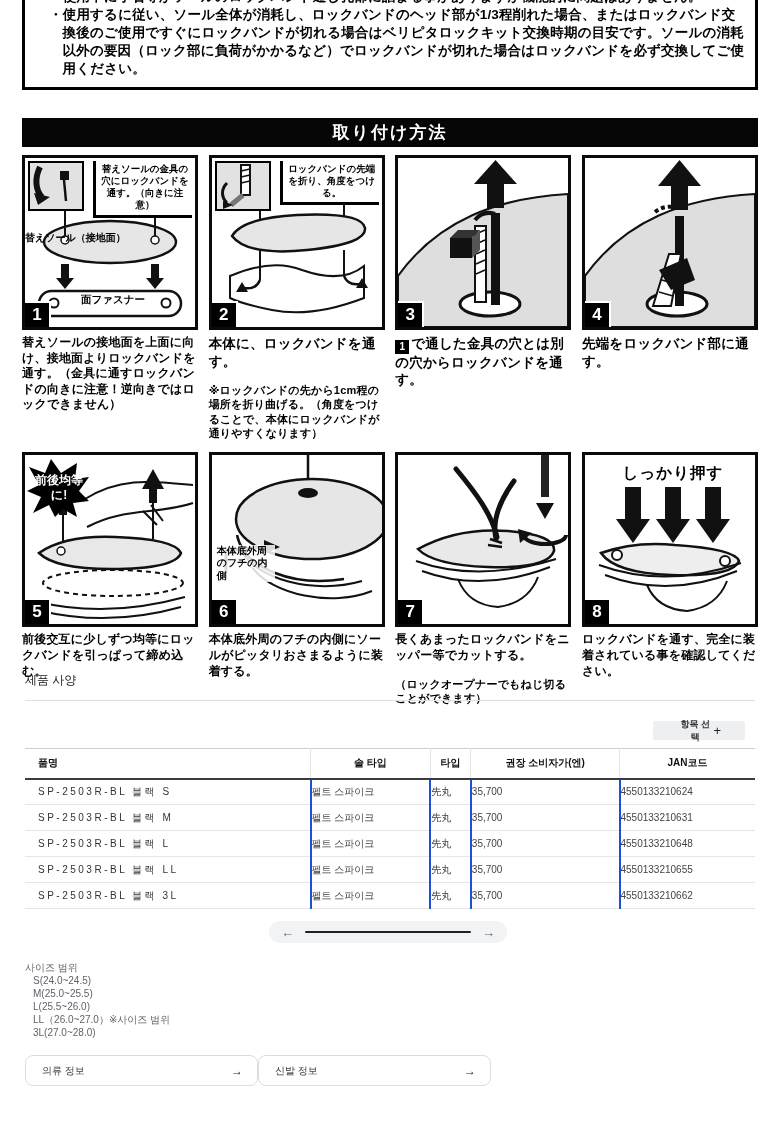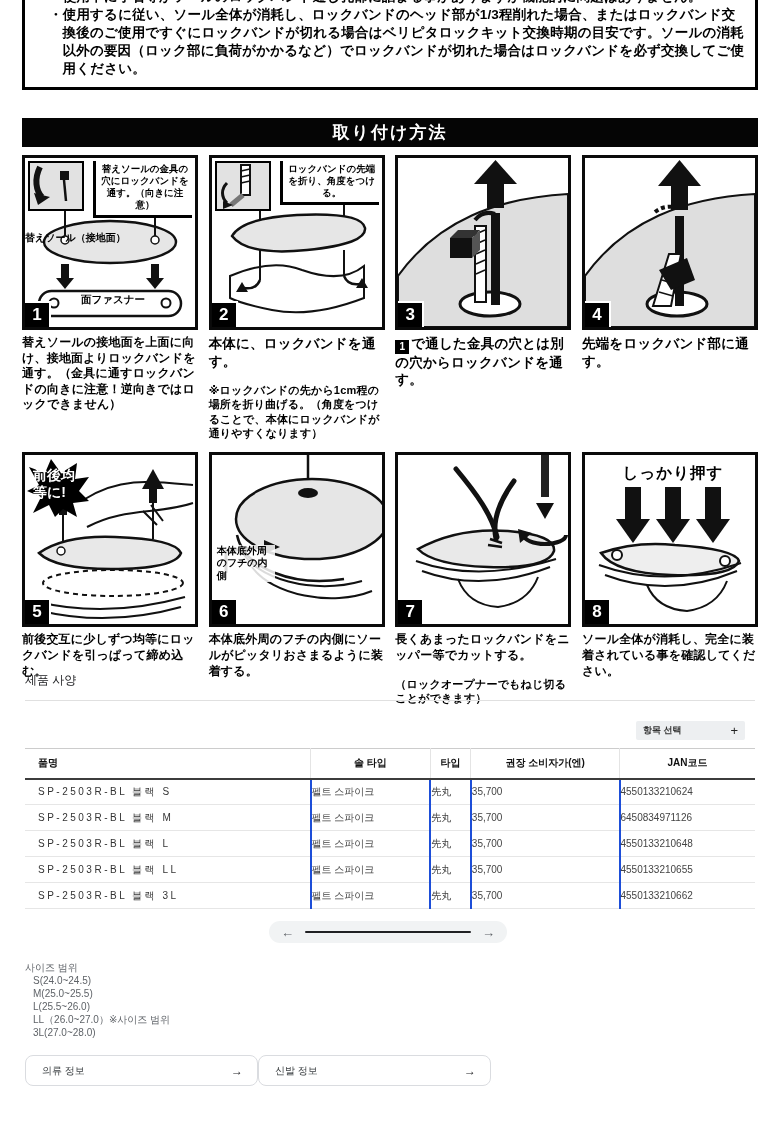--- a/index.html
+++ b/index.html
@@ -34,31 +34,31 @@
   .caption { margin-top:5px; font-size:12px; font-weight:bold; line-height:1.3; color:#000; letter-spacing:.2px; }
   .caption .big { font-size:13.5px; }
   .caption .sub { display:block; font-size:11px; margin-top:13px; }
   .numref { display:inline-flex; width:14px; height:14px; background:#000; color:#fff; font-size:10px;
             align-items:center; justify-content:center; margin-right:2px; vertical-align:-2px; }
   .svglabel { position:absolute; font-weight:bold; color:#000; z-index:2; }
   .lab-sole { top:73px; left:0; width:176px; text-align:left; font-size:10px; }
   .lab-strip { top:135px; left:0; width:176px; text-align:center; font-size:10.5px; }
   .burst { position:absolute; top:2px; left:2px; width:62px; height:60px; z-index:2; }
   .burst svg { position:absolute; left:0; top:0; }
-  .burst span { position:absolute; top:10px; left:6px; width:52px; color:#fff; font-size:14px;
-                font-weight:bold; line-height:1.2; }
+  .burst span { position:absolute; top:16px; left:6px; width:52px; color:#fff; font-size:12px;
+                font-weight:bold; line-height:1.2; text-align:center; }
   .lab-rim { bottom:42px; left:5px; width:58px; font-size:10px; line-height:1.25; background:rgba(255,255,255,.85); }
   .lab-push { top:8px; left:0; width:176px; text-align:center; font-size:15.5px; letter-spacing:1px; }
 
   
   .spec-heading { position:absolute; left:25px; top:672px; font-size:12px; color:#202124; }
   .spec-divider { position:absolute; left:25px; top:700px; width:730px; height:1px; background:#e0e0e0; }
-  .select-btn { position:absolute; right:35px; top:721px; width:109px; height:19px; background:#edeff1;
+  .select-btn { position:absolute; right:35px; top:721px; width:92px; height:19px; background:#edeff1;
                 border:none; border-radius:2px; display:flex; align-items:center; justify-content:space-between;
-                padding:0 7px; cursor:pointer; }
+                padding:0 24px; cursor:pointer; }
   .select-btn .lbl { font-size:9px; font-weight:bold; color:#333; }
   .select-btn .plus { font-size:13px; color:#222; font-weight:normal; }
 
   table.spec { position:absolute; left:25px; top:748px; width:730px; border-collapse:collapse;
                border-top:1px solid #ccc; }
   table.spec th { height:30px; font-size:10px; font-weight:bold; color:#111;
                   border-bottom:2px solid #3c3c3c; border-left:1px solid #e4e4e4; text-align:center; }
   table.spec th:first-child { text-align:left; padding-left:13px; border-left:none; }
   table.spec td { height:26px; font-size:10px; color:#444; text-align:left;
                   border-bottom:1px solid #e6e6e6; border-left:2px solid #1d4ed8; }
@@ -300,21 +300,21 @@
           <circle cx="32" cy="100" r="5" fill="#fff" stroke="#111" stroke-width="2"></circle>
           <circle cx="140" cy="106" r="5" fill="#fff" stroke="#111" stroke-width="2"></circle>
           <path d="M14,110 Q80,134 156,108" fill="none" stroke="#111" stroke-width="2"></path>
           <path d="M20,120 Q84,144 152,116" fill="none" stroke="#111" stroke-width="2"></path>
           <path d="M62,130 Q72,154 102,156 Q132,152 142,126" fill="none" stroke="#111" stroke-width="2"></path>
         </svg>
         <span class="svglabel lab-push">しっかり押す</span>
         <div class="numbadge">8</div>
       </div>
       <figcaption class="caption">
-        <span>ソール全体が消耗し、完全に装着されている事を確認してください。</span>
+        <span>ロックバンドを通す、完全に装着されている事を確認してください。</span>
       </figcaption>
     </figure>
   </div>
 
   <div class="spec-heading">제품 사양</div>
   <div class="spec-divider"></div>
 
   <button class="select-btn">
     <span class="lbl">항목 선택</span>
     <span class="plus">+</span>
@@ -336,21 +336,21 @@
         <td>펠트 스파이크</td>
         <td>先丸</td>
         <td>35,700</td>
         <td>4550133210624</td>
       </tr>
       <tr>
         <td>SP-2503R-BL 블랙 M</td>
         <td>펠트 스파이크</td>
         <td>先丸</td>
         <td>35,700</td>
-        <td>6450834971126</td>
+        <td>4550133210631</td>
       </tr>
       <tr>
         <td>SP-2503R-BL 블랙 L</td>
         <td>펠트 스파이크</td>
         <td>先丸</td>
         <td>35,700</td>
         <td>4550133210648</td>
       </tr>
       <tr>
         <td>SP-2503R-BL 블랙 LL</td>

